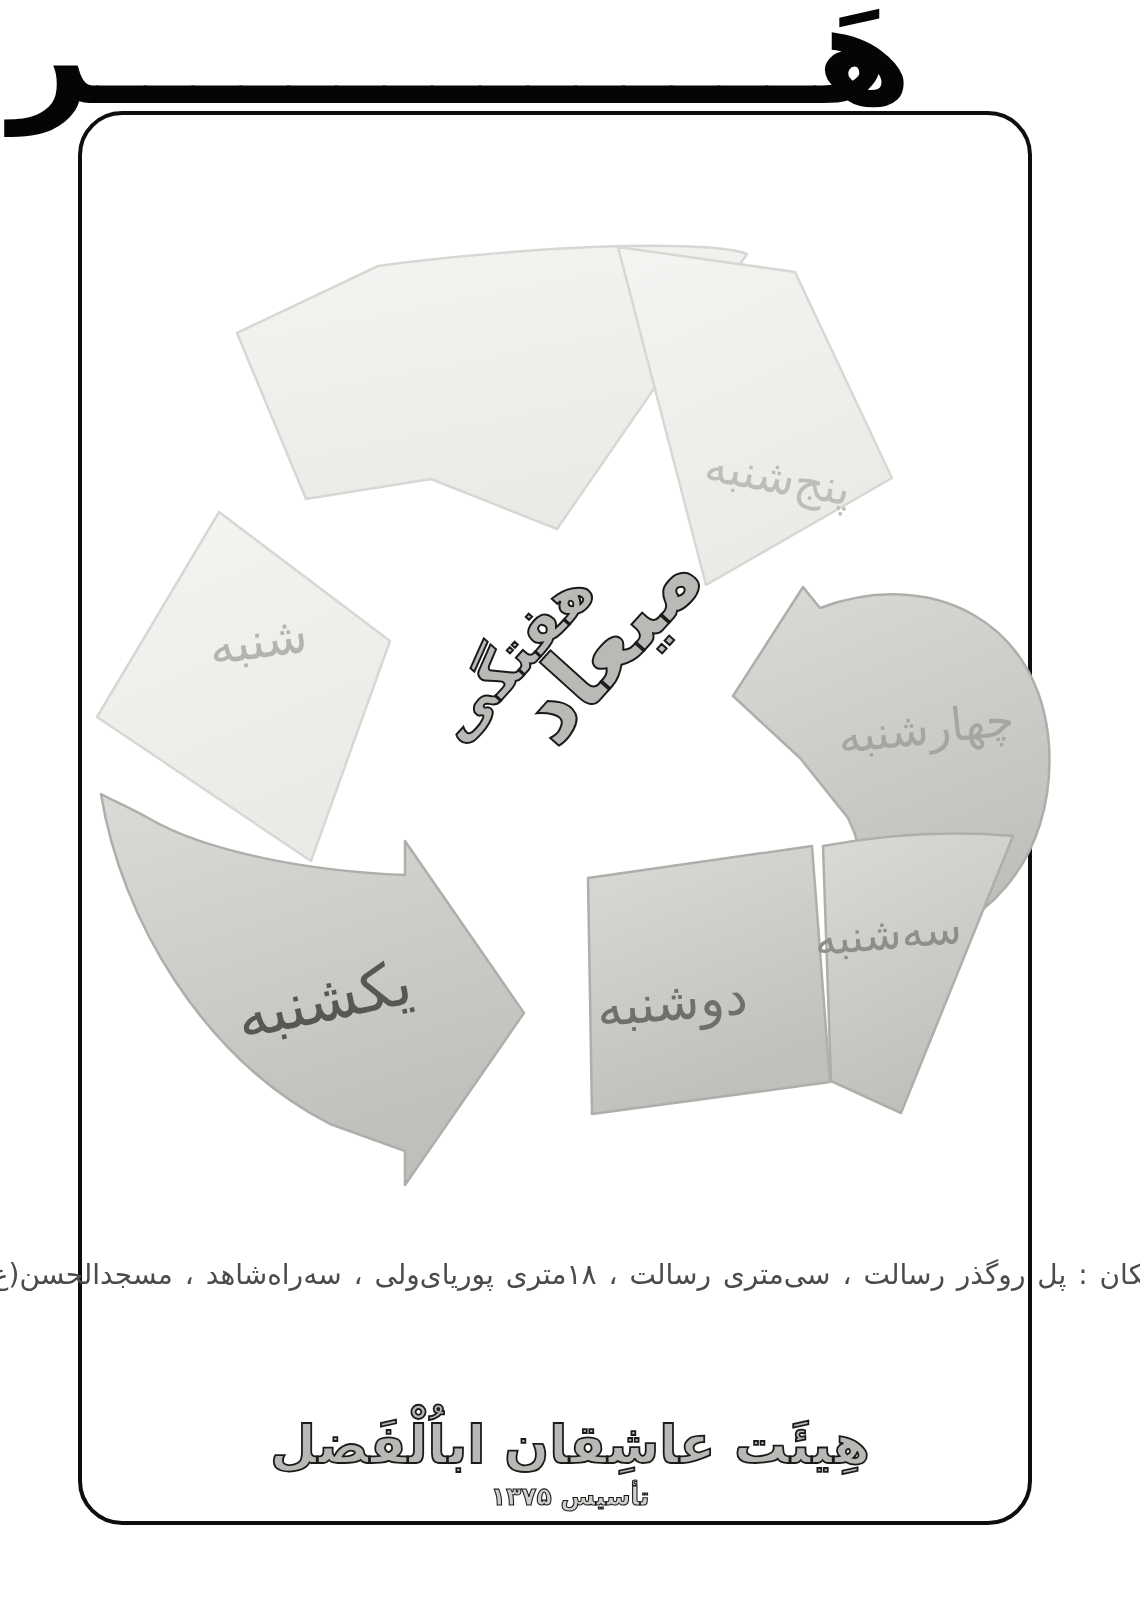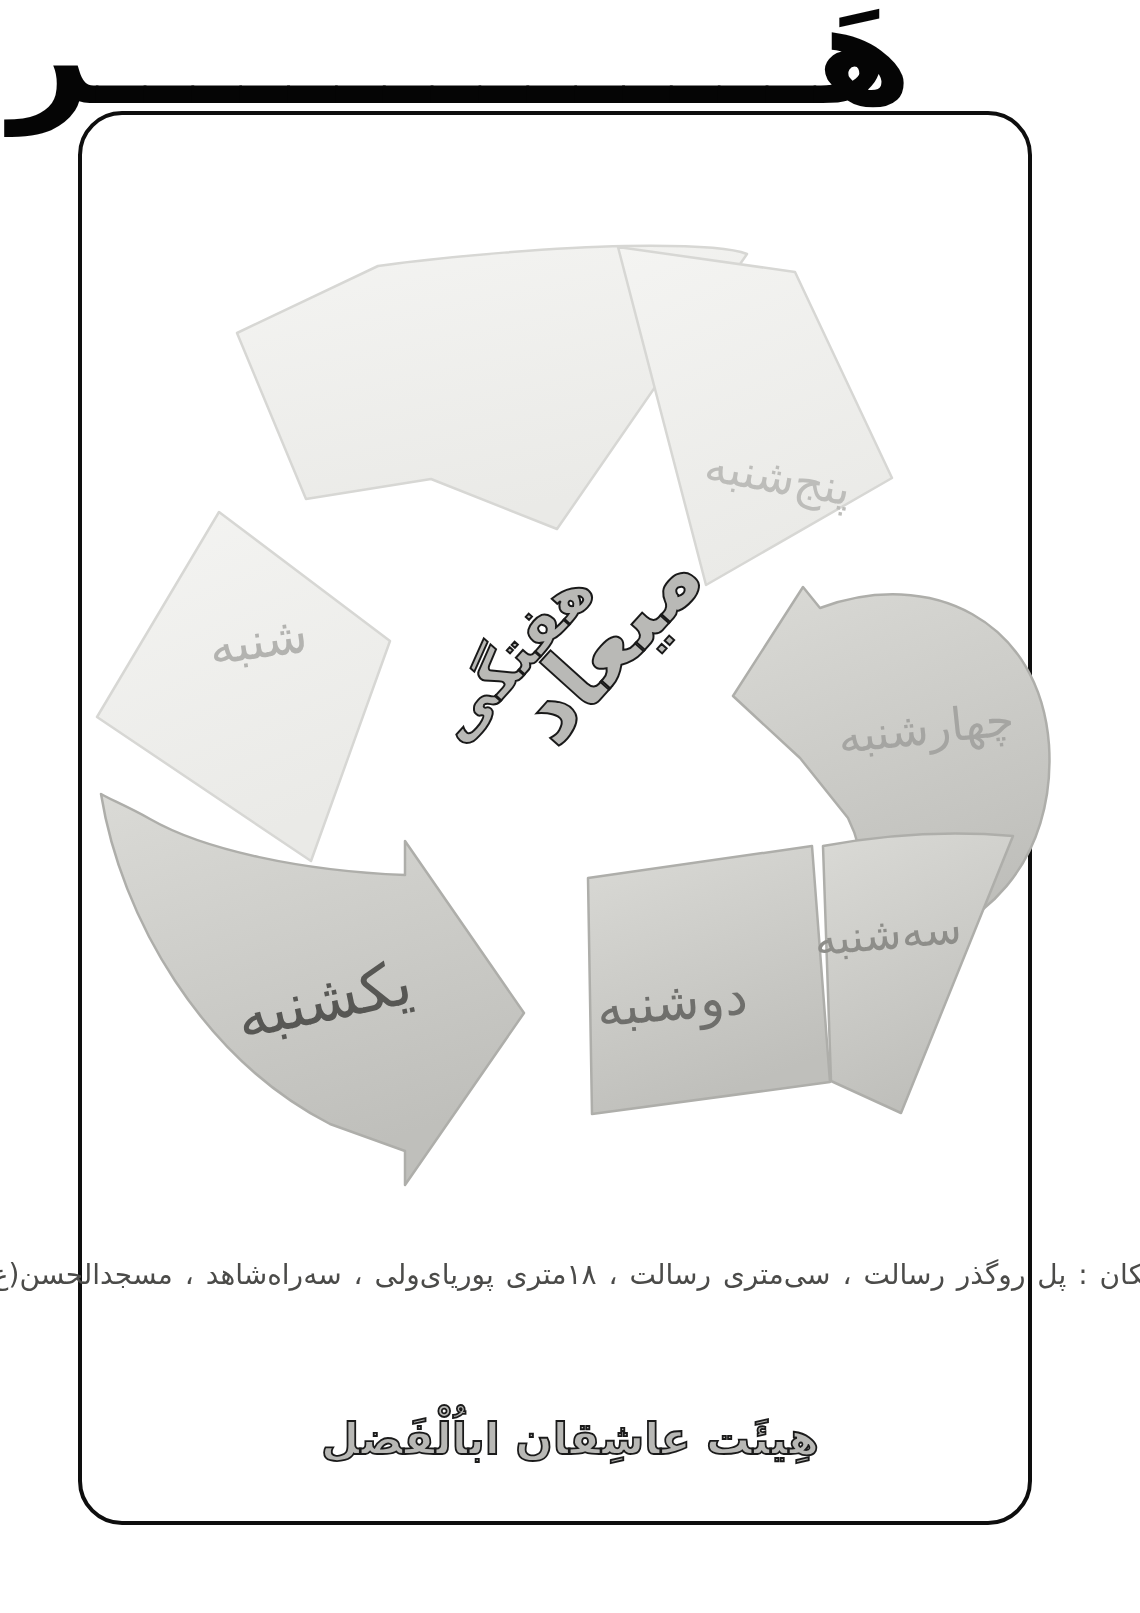--- a/index.html
+++ b/index.html
@@ -41,21 +41,21 @@
                  direction:rtl; color:#b9b9b6;
                  -webkit-text-stroke:2px #191919; font-weight:bold; }
   .center-logo .w2 { font-size:60px; transform:translate(-44px,10px); }
   .center-logo .w1 { font-size:92px; transform:translate(28px,-16px); }
 
   .location { position:absolute; top:1258px; left:50%; transform:translateX(-50%);
               direction:rtl; white-space:nowrap; font-size:28px; color:#4b4b49;
               letter-spacing:0.5px; word-spacing:3px; }
 
   .org { position:absolute; top:1408px; left:0; width:100%; text-align:center;
-         direction:rtl; font-size:44px; font-weight:bold; color:#b8b8b5;
+         direction:rtl; font-size:53px; font-weight:bold; color:#b8b8b5;
          -webkit-text-stroke:1.8px #1a1a1a; line-height:1.4; }
   .founded { position:absolute; top:1482px; left:0; width:100%; text-align:center;
              direction:rtl; font-size:25px; font-weight:bold; color:#cfcfcc;
              -webkit-text-stroke:1.1px #1a1a1a; }
 </style>
 </head>
 <body>
 
 <div class="stage">
 
@@ -107,14 +107,15 @@
 
   <div class="center-logo">
     <span class="w2">هفتگی</span>
     <span class="w1">میعاد</span>
   </div>
 
   <div class="header-word">هَـــــــــــــــر</div>
 
   <div class="location">مکان : پل روگذر رسالت ، سی‌متری رسالت ، ۱۸متری پوریای‌ولی ، سه‌راه‌شاهد ، مسجدالحسن(ع)</div>
   <div class="org">هِیئَت عاشِقان اباُلْفَضل</div>
+  <div class="founded">تأسیس ۱۳۷۵</div>
 
 </div>
 
 </body></html>

